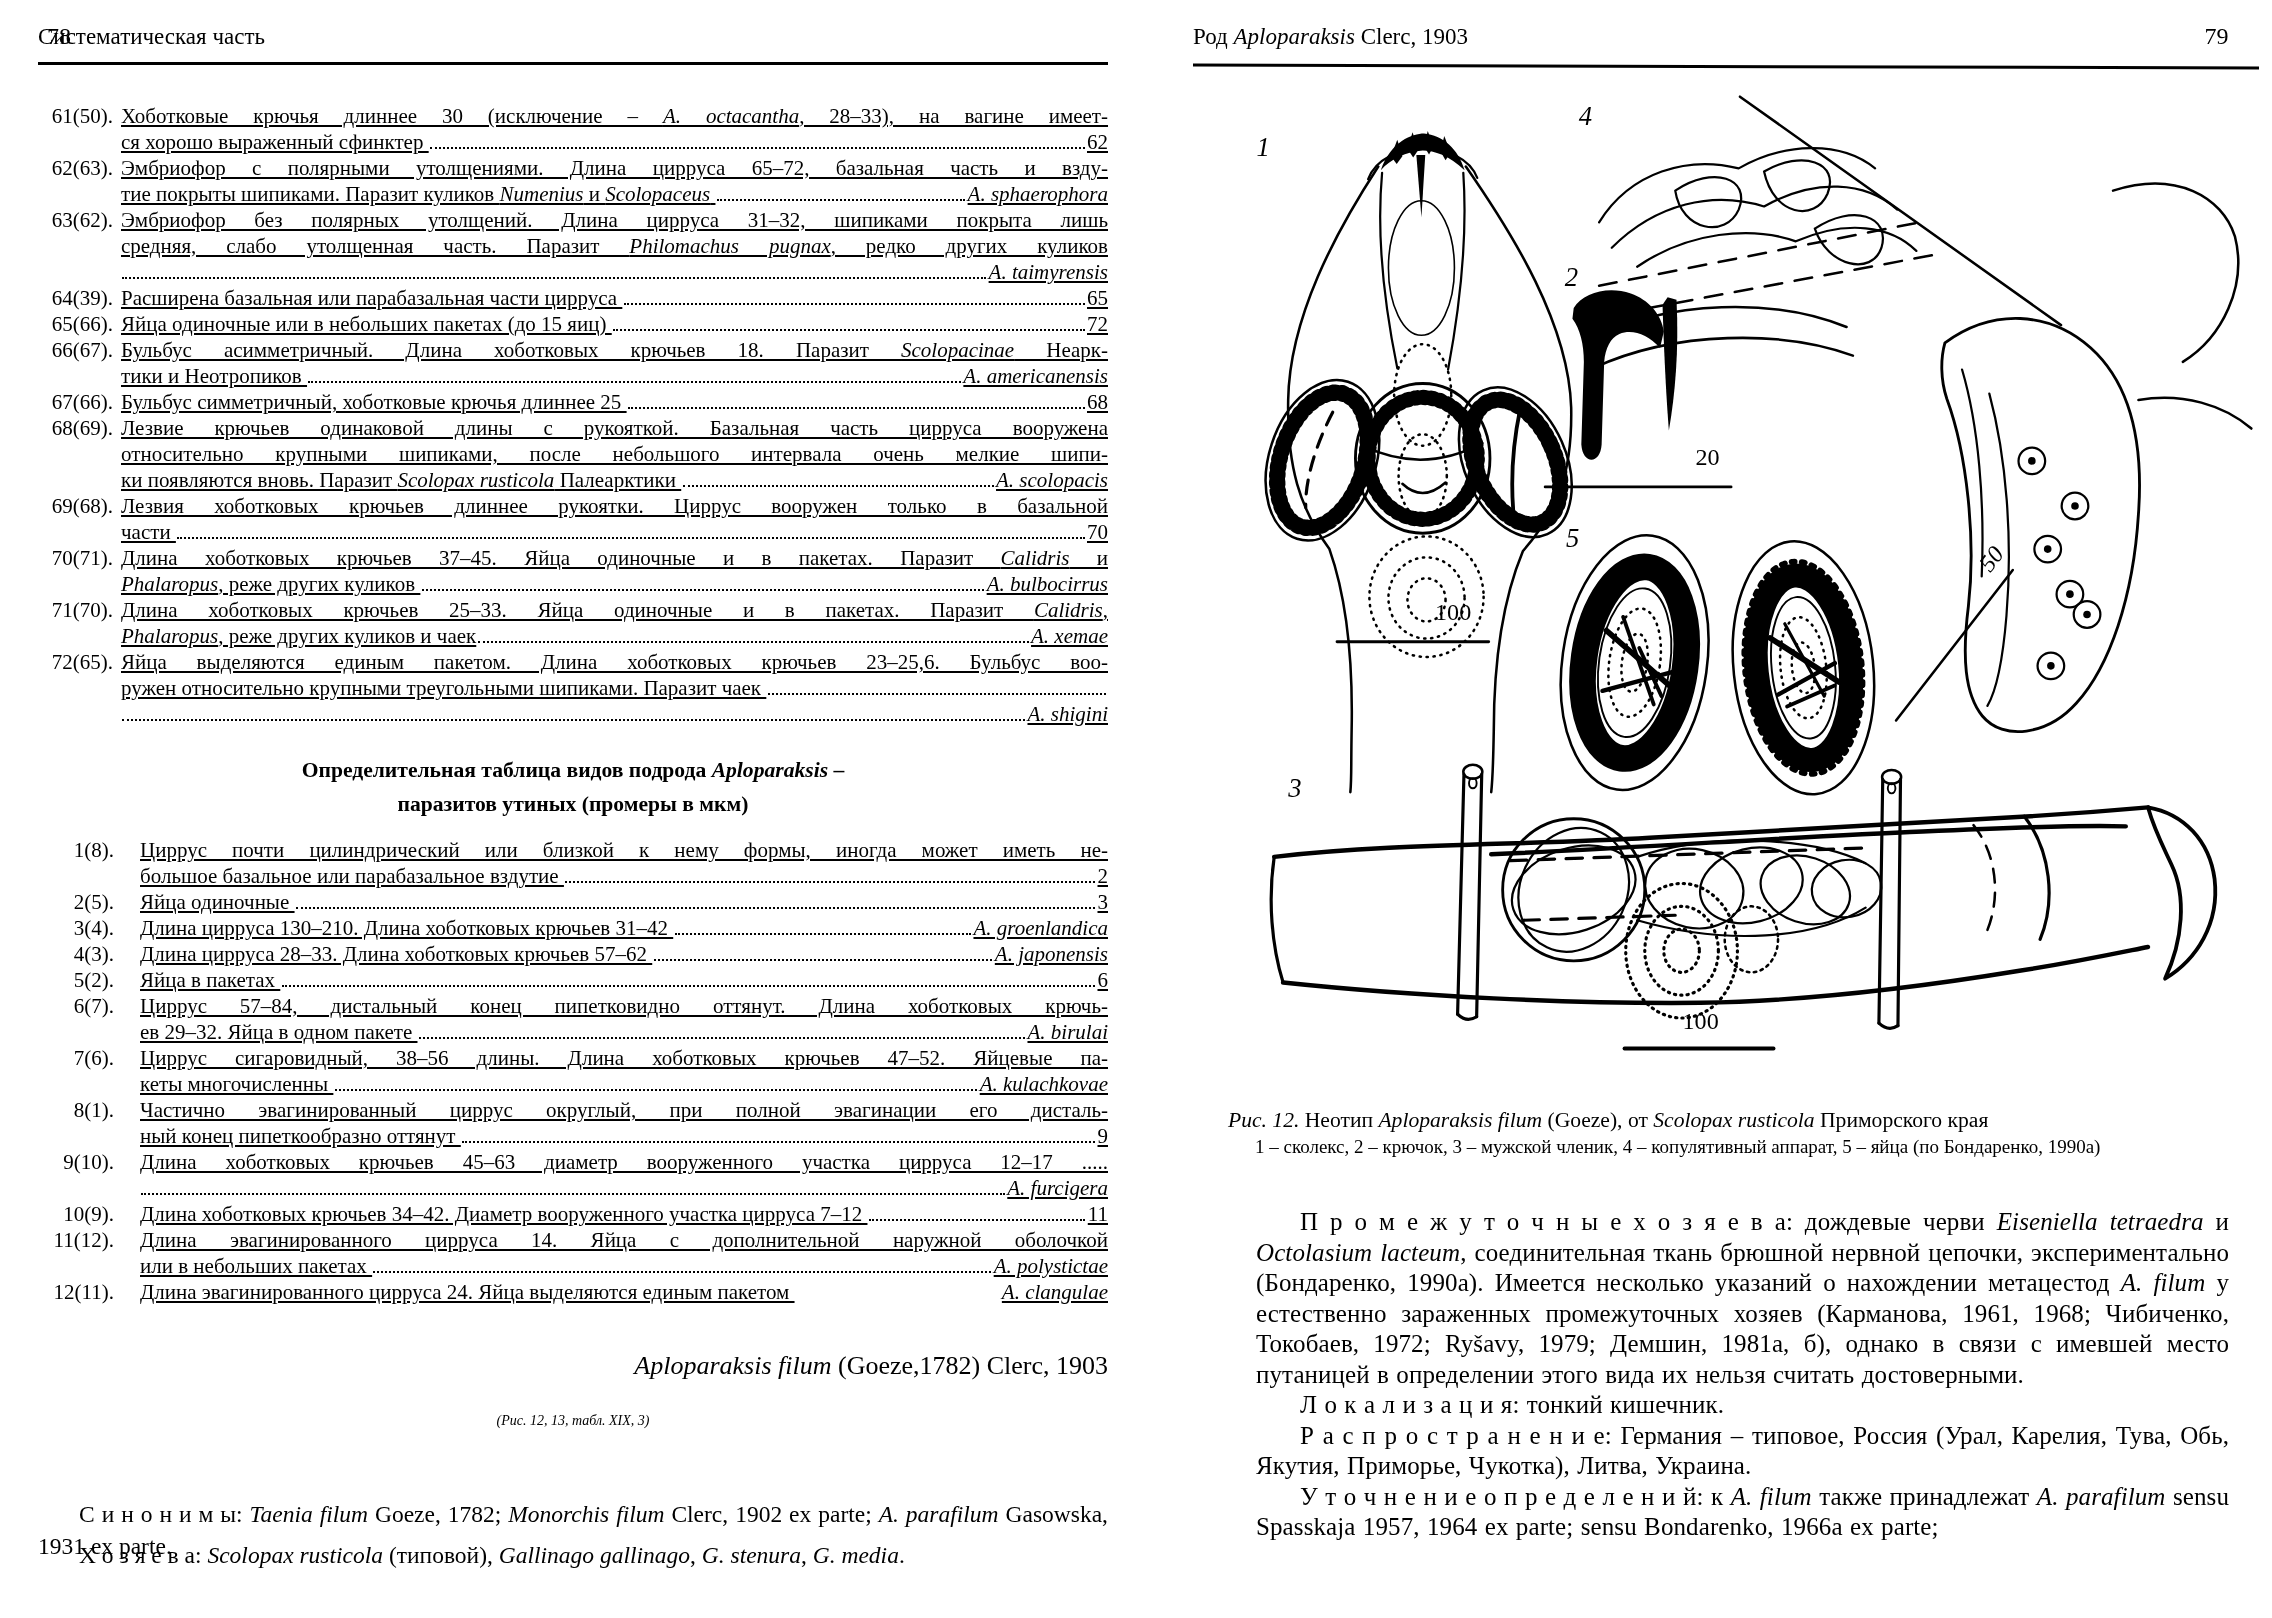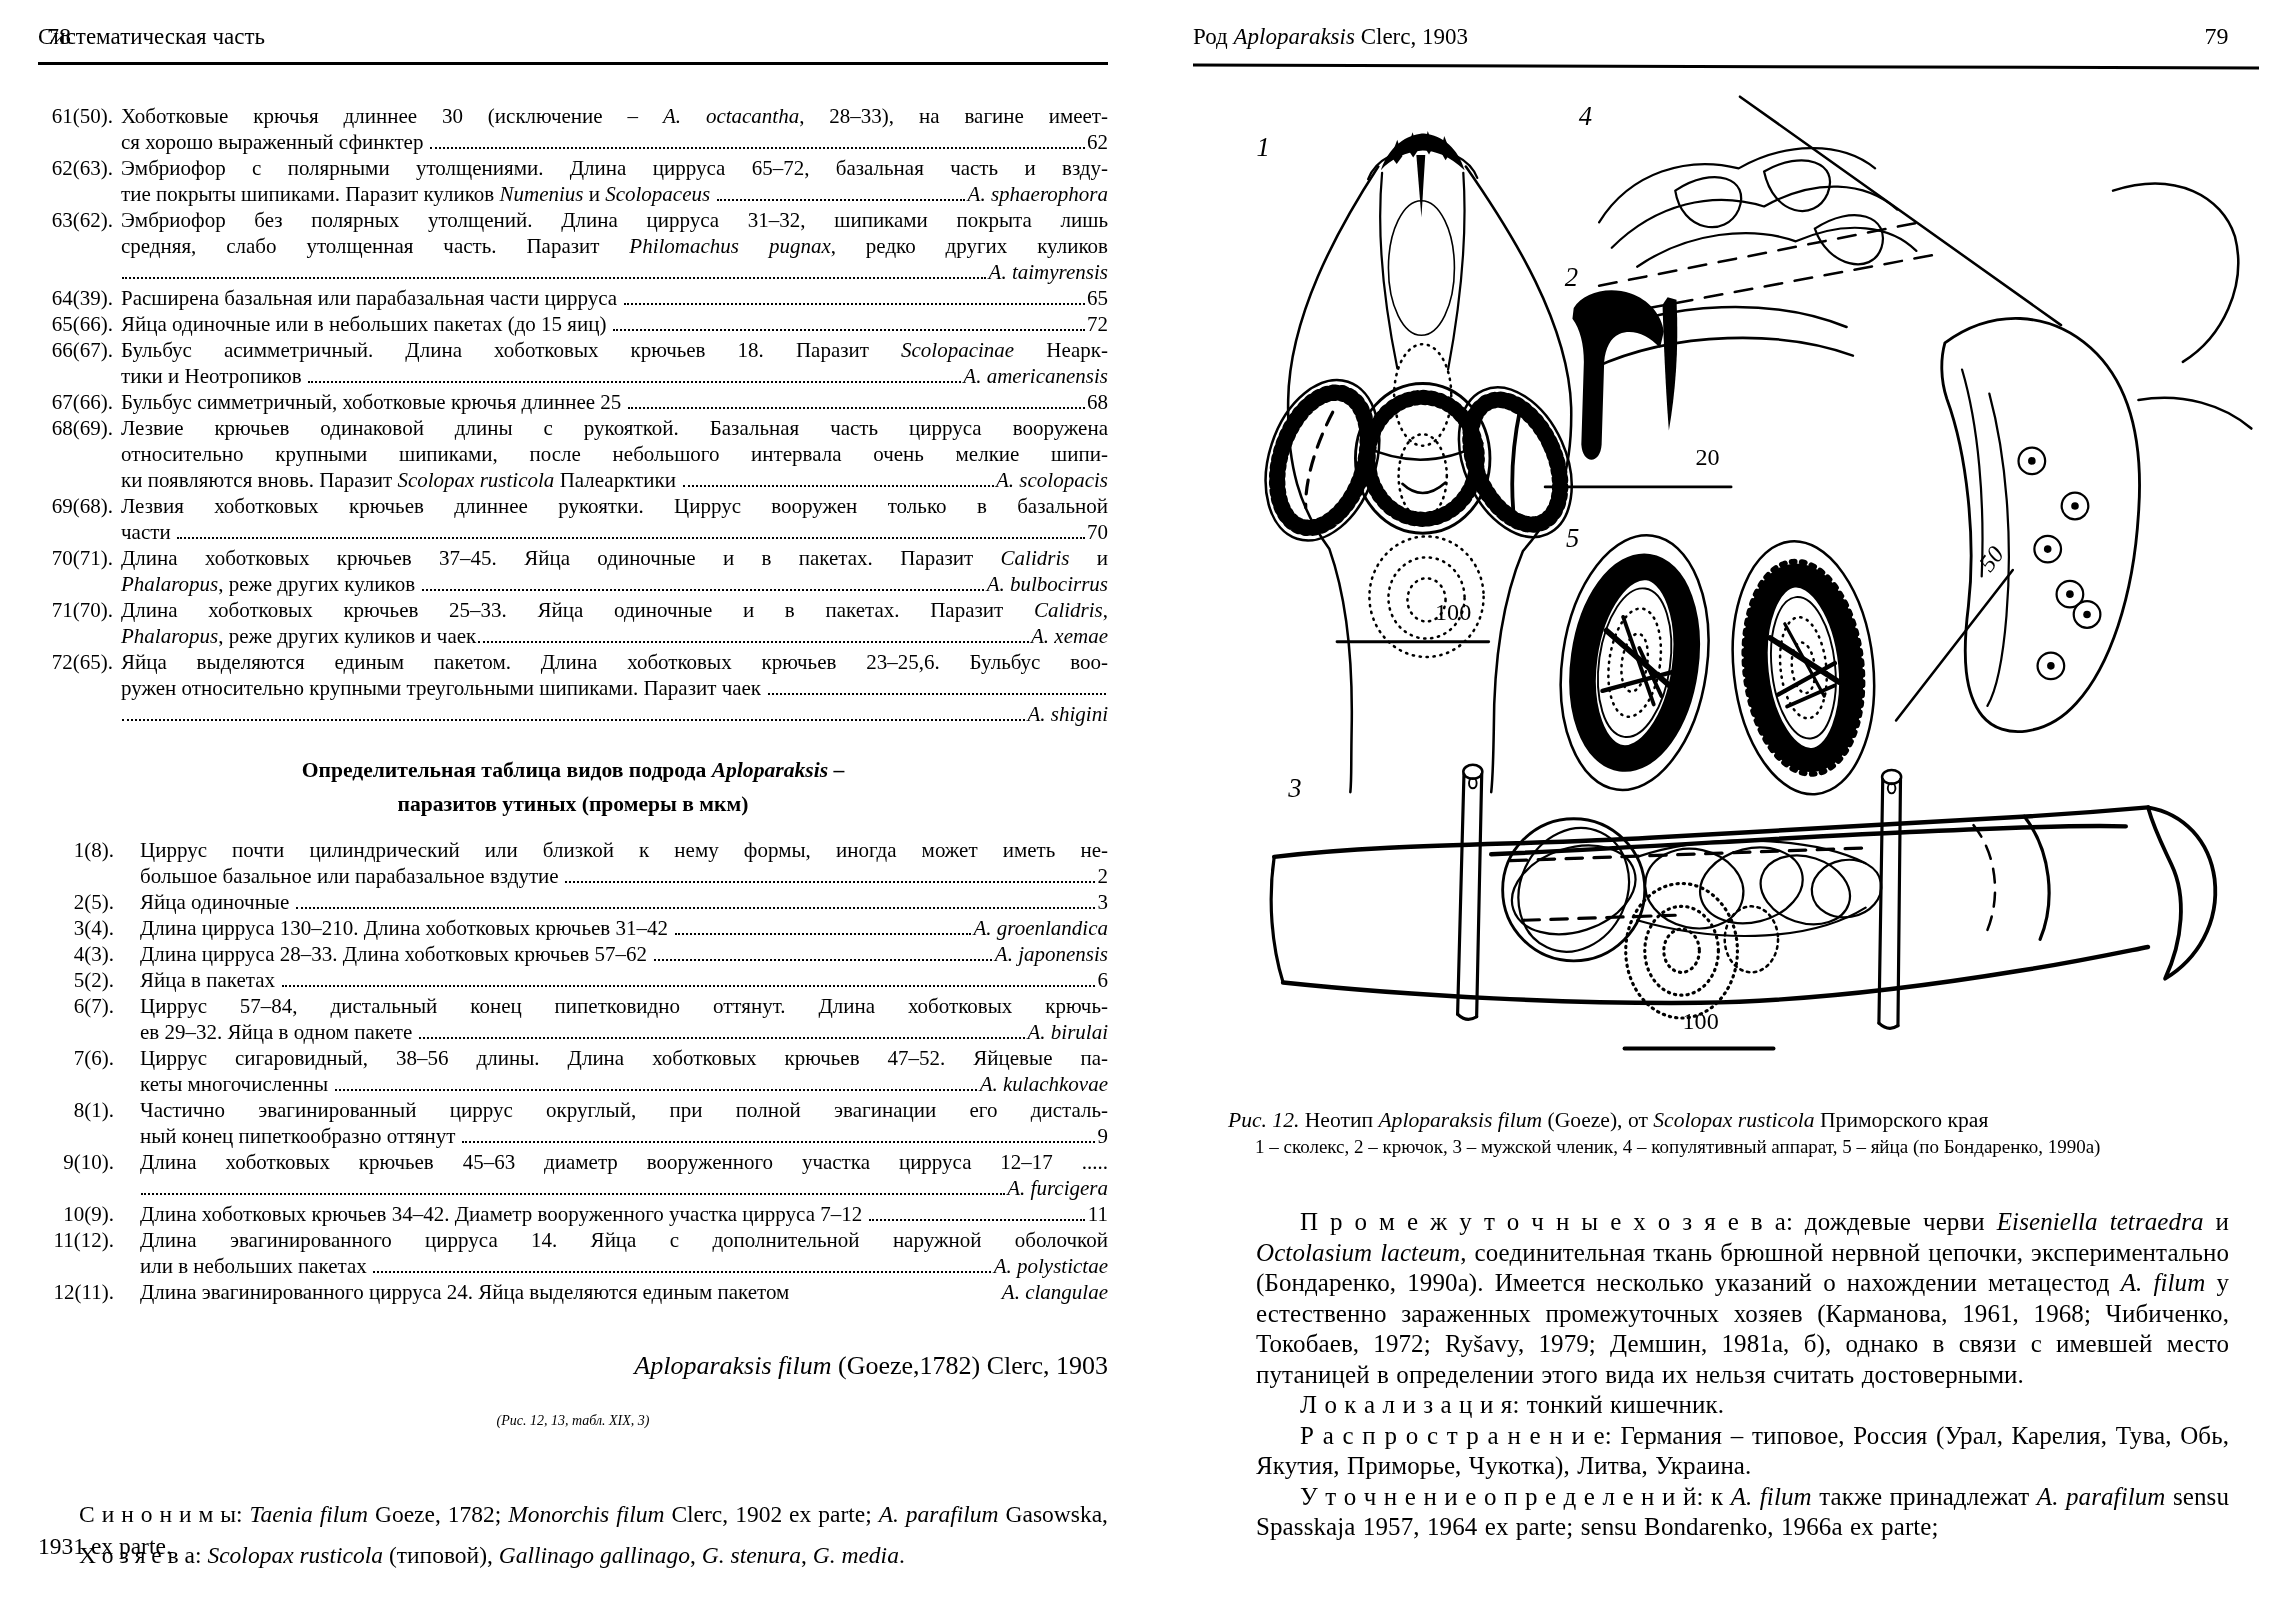--- a/index.html
+++ b/index.html
@@ -15,21 +15,21 @@
   #page-left .pagenum{left:9px;}
   #page-right .pagenum{right:30.5px;}
   .runtitle{position:absolute;top:24px;left:0;right:0;text-align:left;font-size:23px;}
   .rule{position:absolute;top:62px;left:0;right:0;height:2.5px;background:#000;}
   #page-right .rule{top:65px;transform:rotate(0.15deg);}
 
   
   .keyblock{position:absolute;left:0;right:0;}
   #key1{top:103px;}
   #key2{top:837px;}
-  .kentry{position:relative;}
+  .kentry{position:relative;text-decoration:underline;}
   #key1 .kentry{padding-left:83px;}
   #key2 .kentry{padding-left:102px;}
   .kentry .num{position:absolute;left:0;top:0;text-align:right;font-size:21px;line-height:26px;}
   #key1 .kentry .num{width:75px;}
   #key2 .kentry .num{width:76px;}
   .kline{font-size:21px;line-height:26px;}
   .kline.j{text-align:justify;text-align-last:justify;}
   .kline.lead{display:flex;align-items:flex-end;}
   .kline.lead .t{white-space:pre-wrap;}
   .kline.lead .dots{flex:1 1 auto;min-width:7.6px;border-bottom:2.5px dotted #000;margin:0 2.5px 5.7px 1.3px;}

